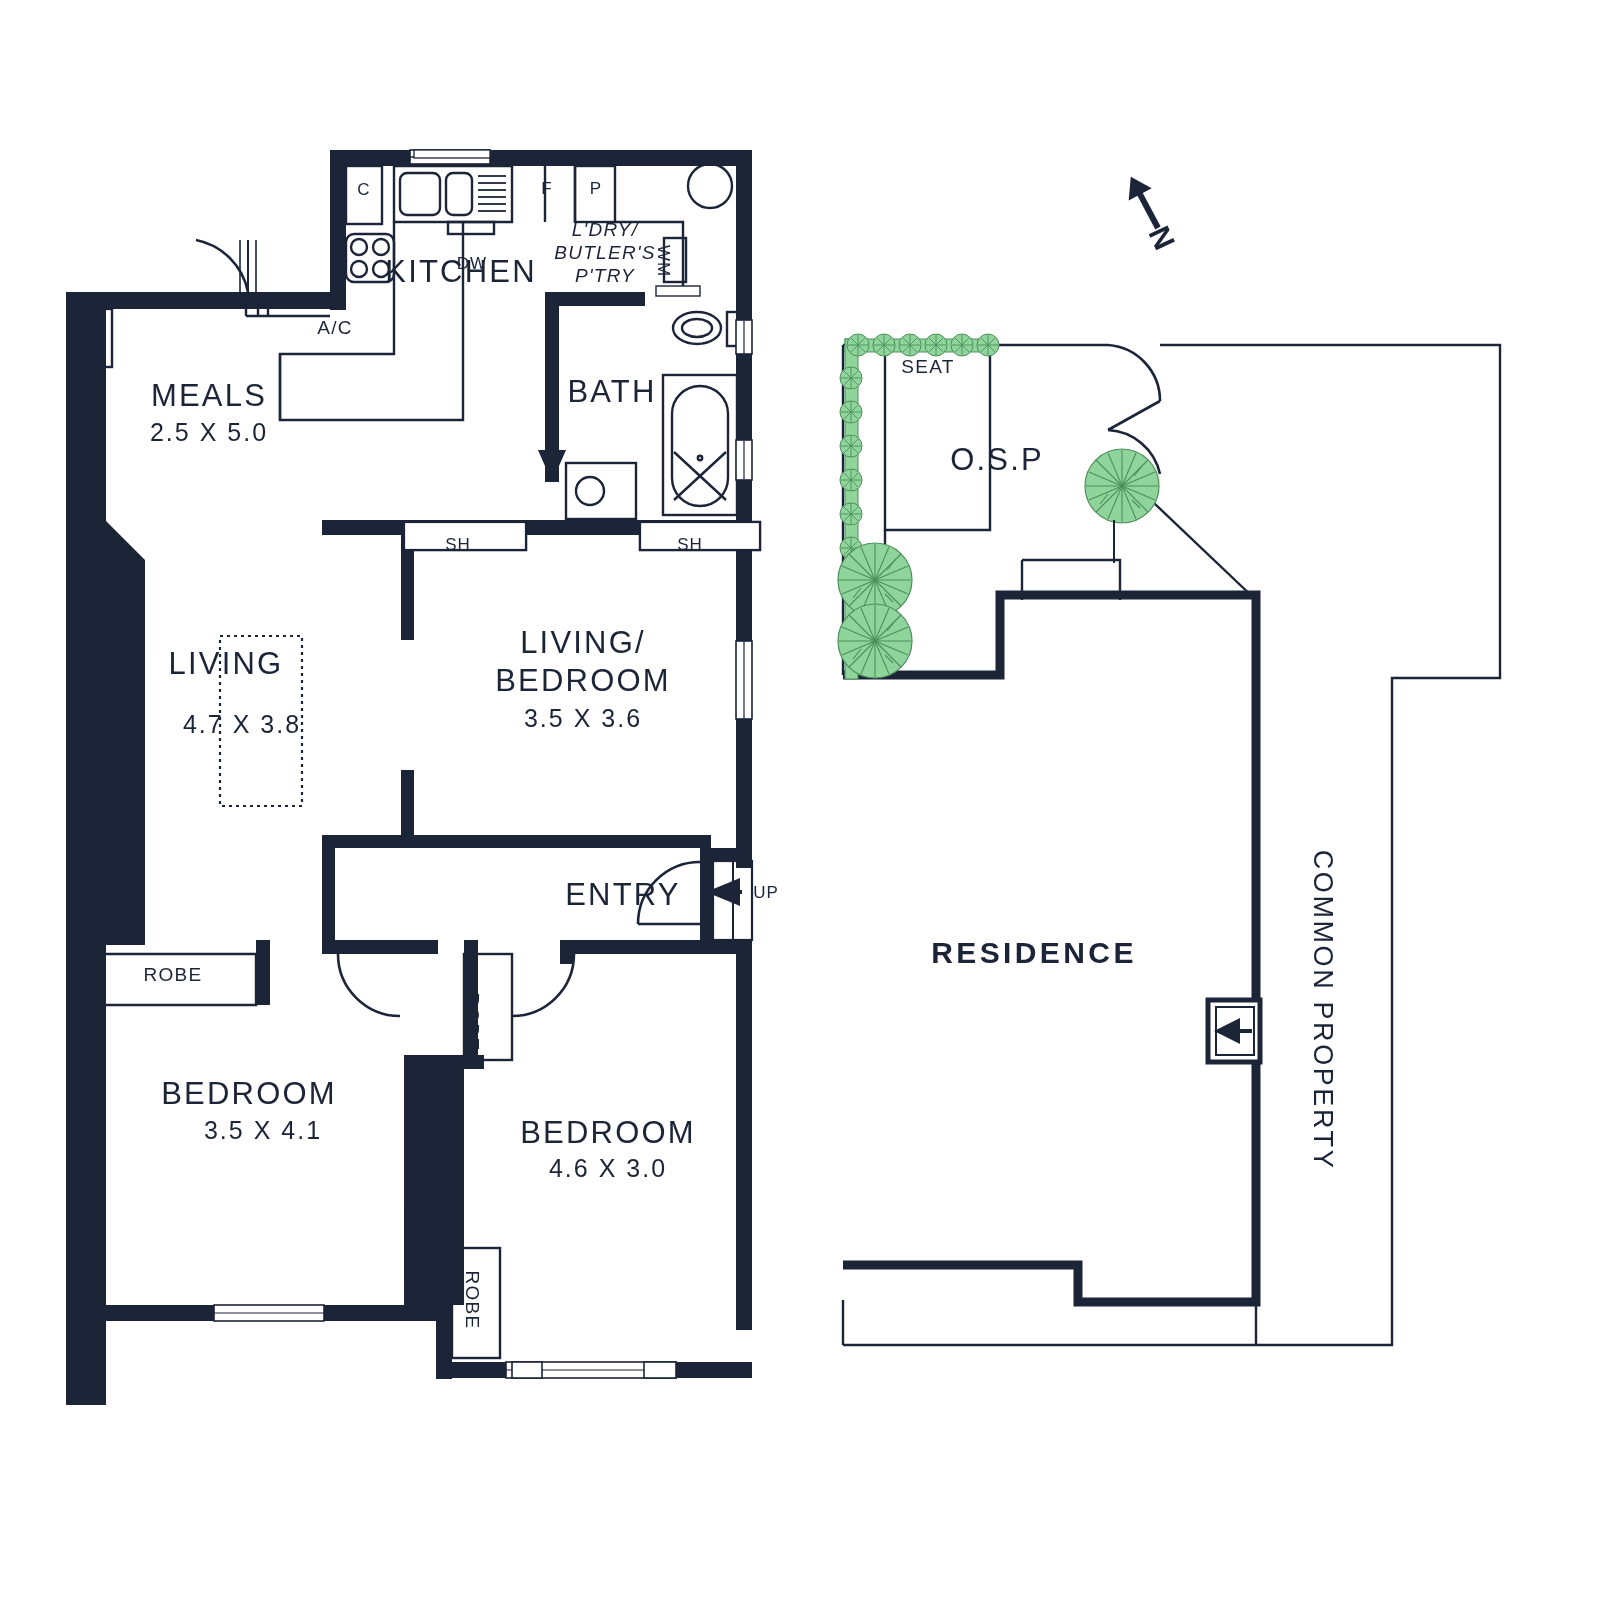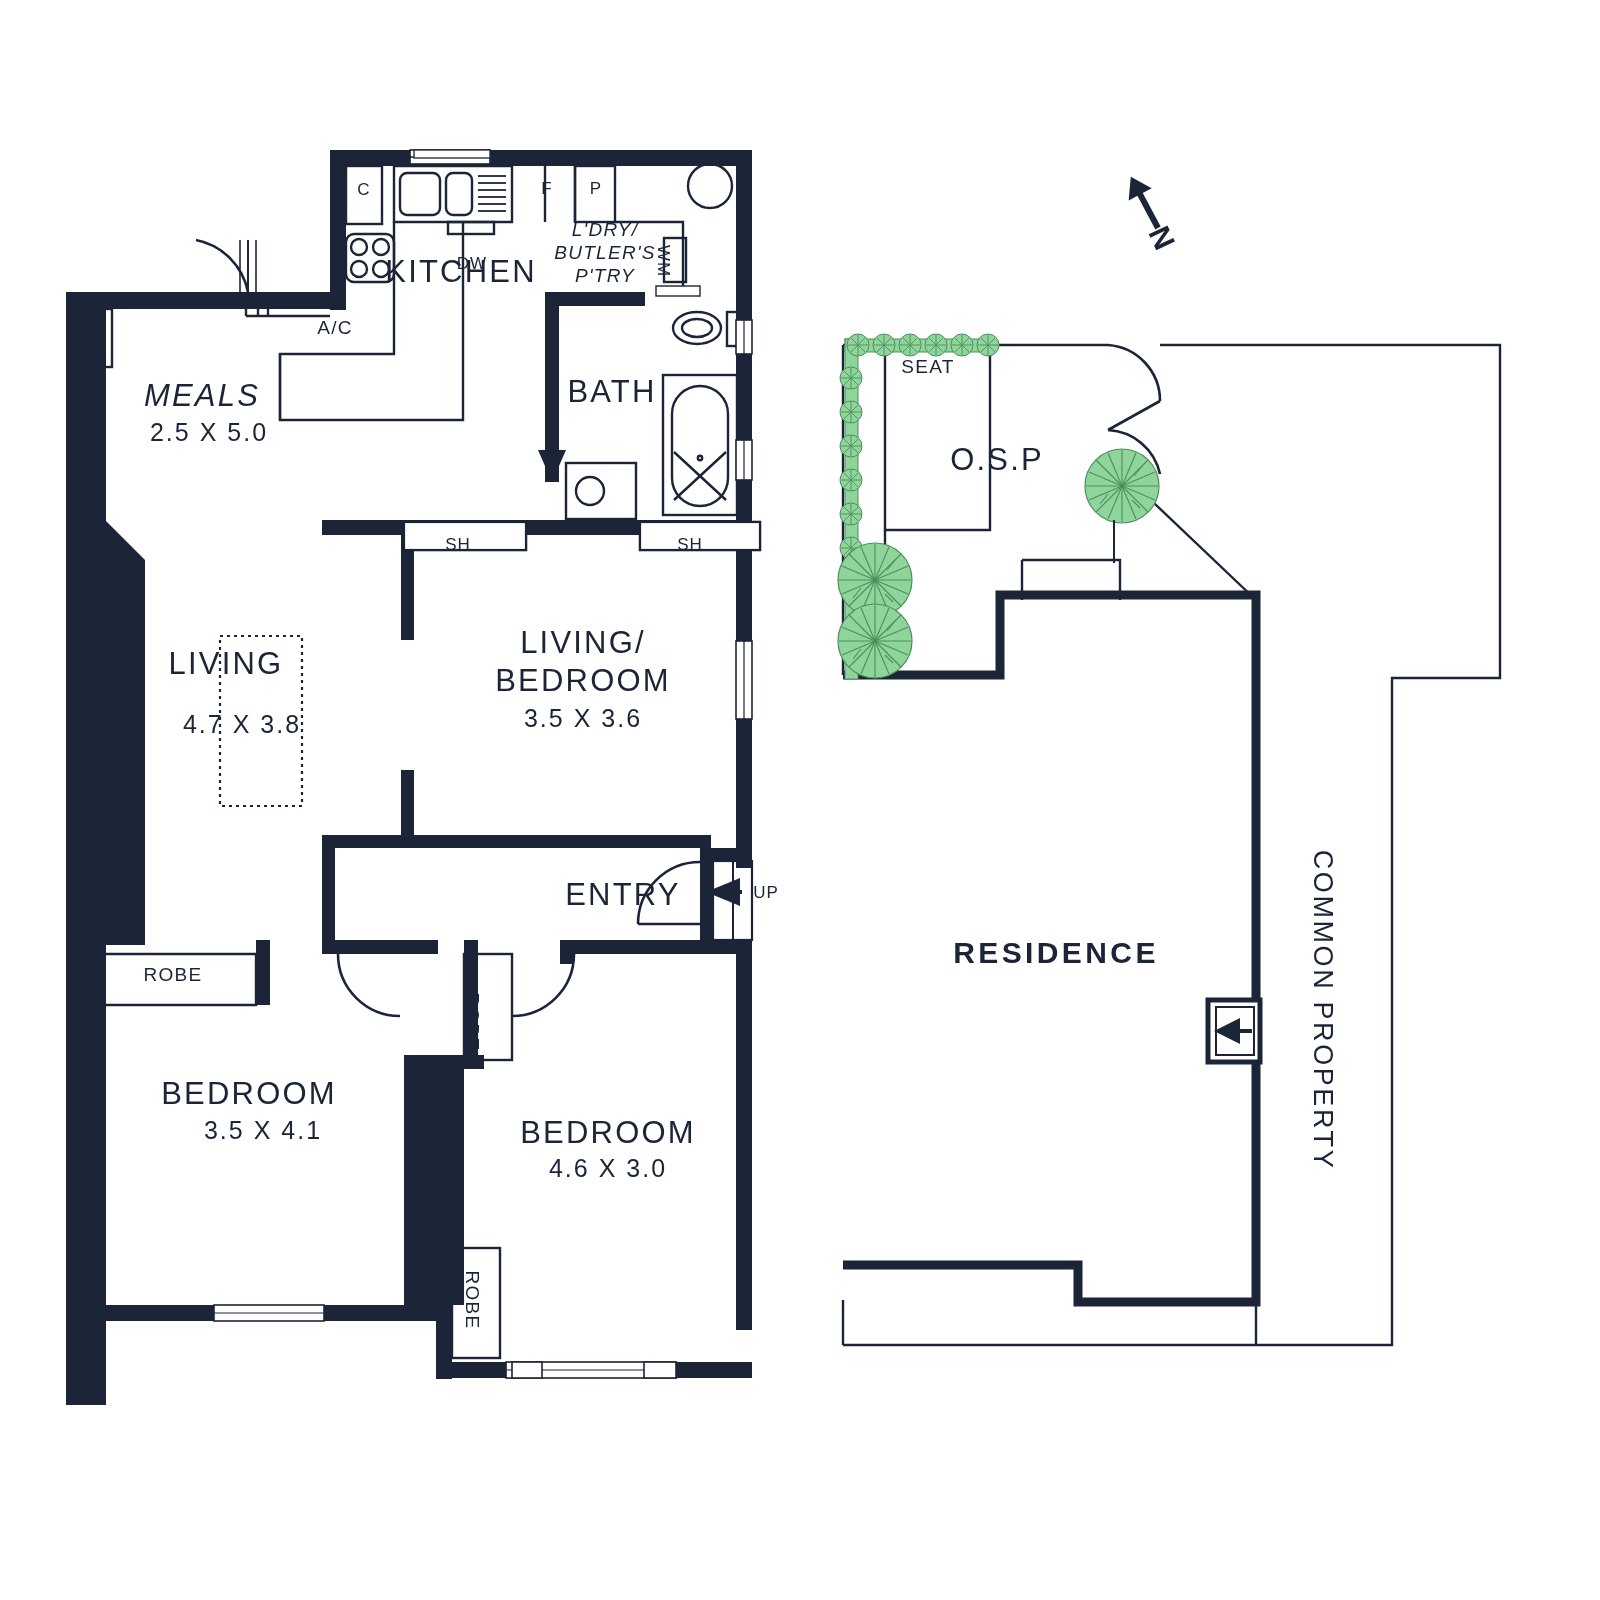--- a/index.html
+++ b/index.html
@@ -352,21 +352,21 @@
   <div class="lbl tiny centerbox" style="left:596px;top:189px;">P</div>
   <div class="lbl small centerbox" style="left:605px;top:253px;font-style:italic;">L'DRY/
 BUTLER'S
 P'TRY</div>
   <div class="lbl tiny centerbox vert" style="left:663px;top:261px;">WM</div>
 
   <div class="lbl room-name centerbox" style="left:612px;top:392px;text-align:center;">BATH</div>
 
   <div class="lbl tiny centerbox" style="left:96px;top:338px;">C</div>
   <div class="lbl small centerbox" style="left:287px;top:328px;margin-left:48px;">A/C</div>
-  <div class="lbl room-name centerbox" style="left:202px;top:396px;font-style:italic;">MEALS</div>
+  <div class="lbl room-name centerbox" style="left:209px;top:396px;">MEALS</div>
   <div class="lbl room-dim centerbox" style="left:209px;top:432px;">2.5 X 5.0</div>
 
   <div class="lbl tiny centerbox" style="left:458px;top:545px;">SH</div>
   <div class="lbl tiny centerbox" style="left:690px;top:545px;">SH</div>
 
   <div class="lbl room-name centerbox" style="left:226px;top:664px;text-align:center;">LIVING</div>
   <div class="lbl room-dim centerbox" style="left:242px;top:700px;margin-top:24px;">4.7 X 3.8</div>
 
   <div class="lbl room-name centerbox" style="left:583px;top:662px;">LIVING/
 BEDROOM</div>
@@ -380,17 +380,17 @@
   <div class="lbl small centerbox vert" style="left:472px;top:1300px;">ROBE</div>
   <div class="lbl tiny centerbox vert" style="left:421px;top:1242px;">SH</div>
 
   <div class="lbl room-name centerbox" style="left:249px;top:1094px;">BEDROOM</div>
   <div class="lbl room-dim centerbox" style="left:263px;top:1130px;">3.5 X 4.1</div>
   <div class="lbl room-name centerbox" style="left:608px;top:1133px;">BEDROOM</div>
   <div class="lbl room-dim centerbox" style="left:608px;top:1168px;">4.6 X 3.0</div>
 
   <div class="lbl small centerbox" style="left:928px;top:367px;">SEAT</div>
   <div class="lbl room-name centerbox" style="left:997px;top:460px;">O.S.P</div>
-  <div class="lbl big centerbox" style="left:1034px;top:953px;margin-left:22px;">RESIDENCE</div>
+  <div class="lbl big centerbox" style="left:1034px;top:953px;">RESIDENCE</div>
   <div class="lbl cp centerbox vert" style="left:1323px;top:1010px;">COMMON PROPERTY</div>
   <div class="lbl centerbox" style="left:1162px;top:237px;font-size:30px;font-weight:700;transform:translate(-50%,-50%) rotate(-115deg);">N</div>
 
 </div>
 
 </body></html>

